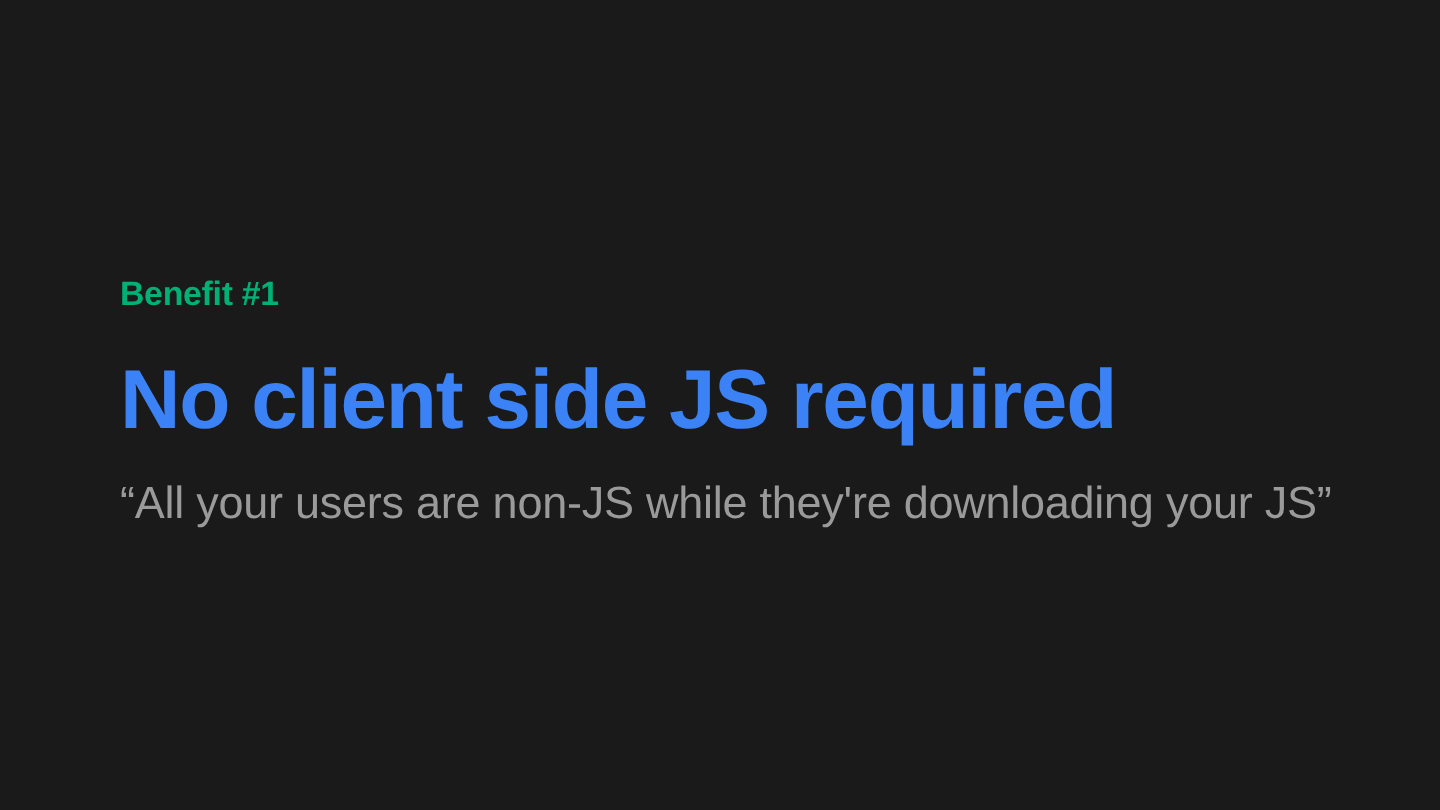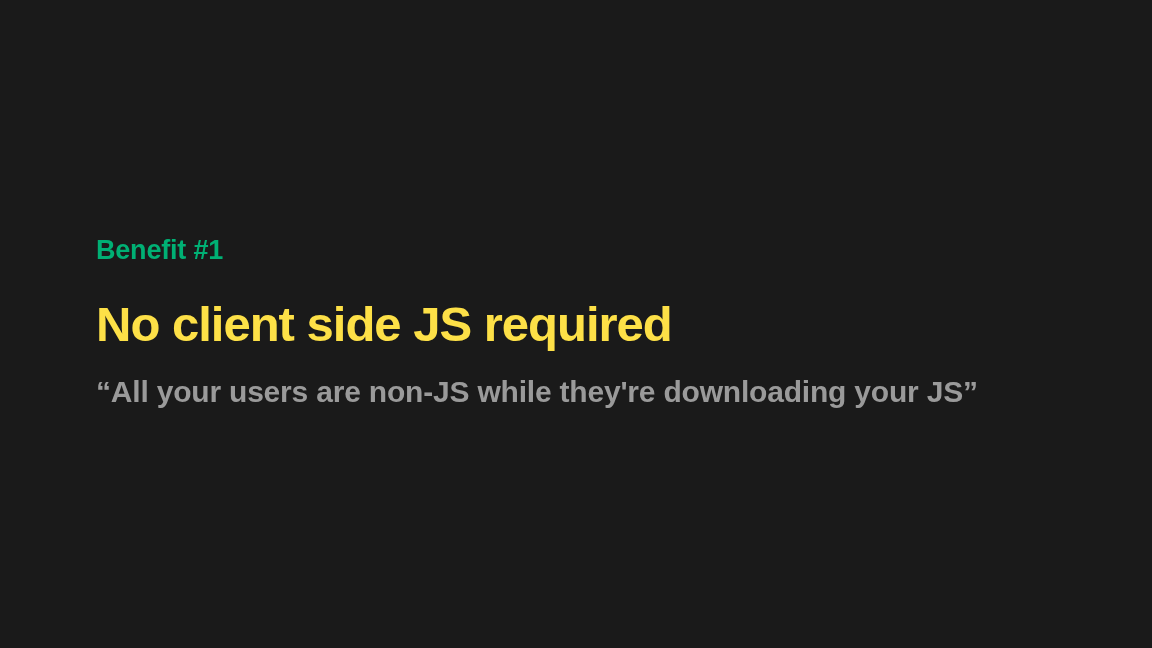--- a/index.html
+++ b/index.html
@@ -20,31 +20,31 @@
       overflow: hidden;
     }
     .eyebrow {
       color: #00b074;
       font-size: 27px;
       font-weight: 700;
       margin-bottom: 32px;
       letter-spacing: -0.2px;
     }
     .title {
-      color: #fde047;
-      font-size: 49px;
+      color: #3b82f6;
+      font-size: 67px;
       font-weight: 700;
       line-height: 1.1;
       margin-bottom: 20px;
       letter-spacing: -1px;
     }
     .quote-block {
       color: #9a9a9a;
-      font-size: 30px;
-      font-weight: 700;
+      font-size: 36px;
+      font-weight: 400;
       line-height: 1.4;
       letter-spacing: -0.2px;
     }
     .quote-text {
       display: block;
     }
     .attribution {
       display: block;
     }
     .author-link {

